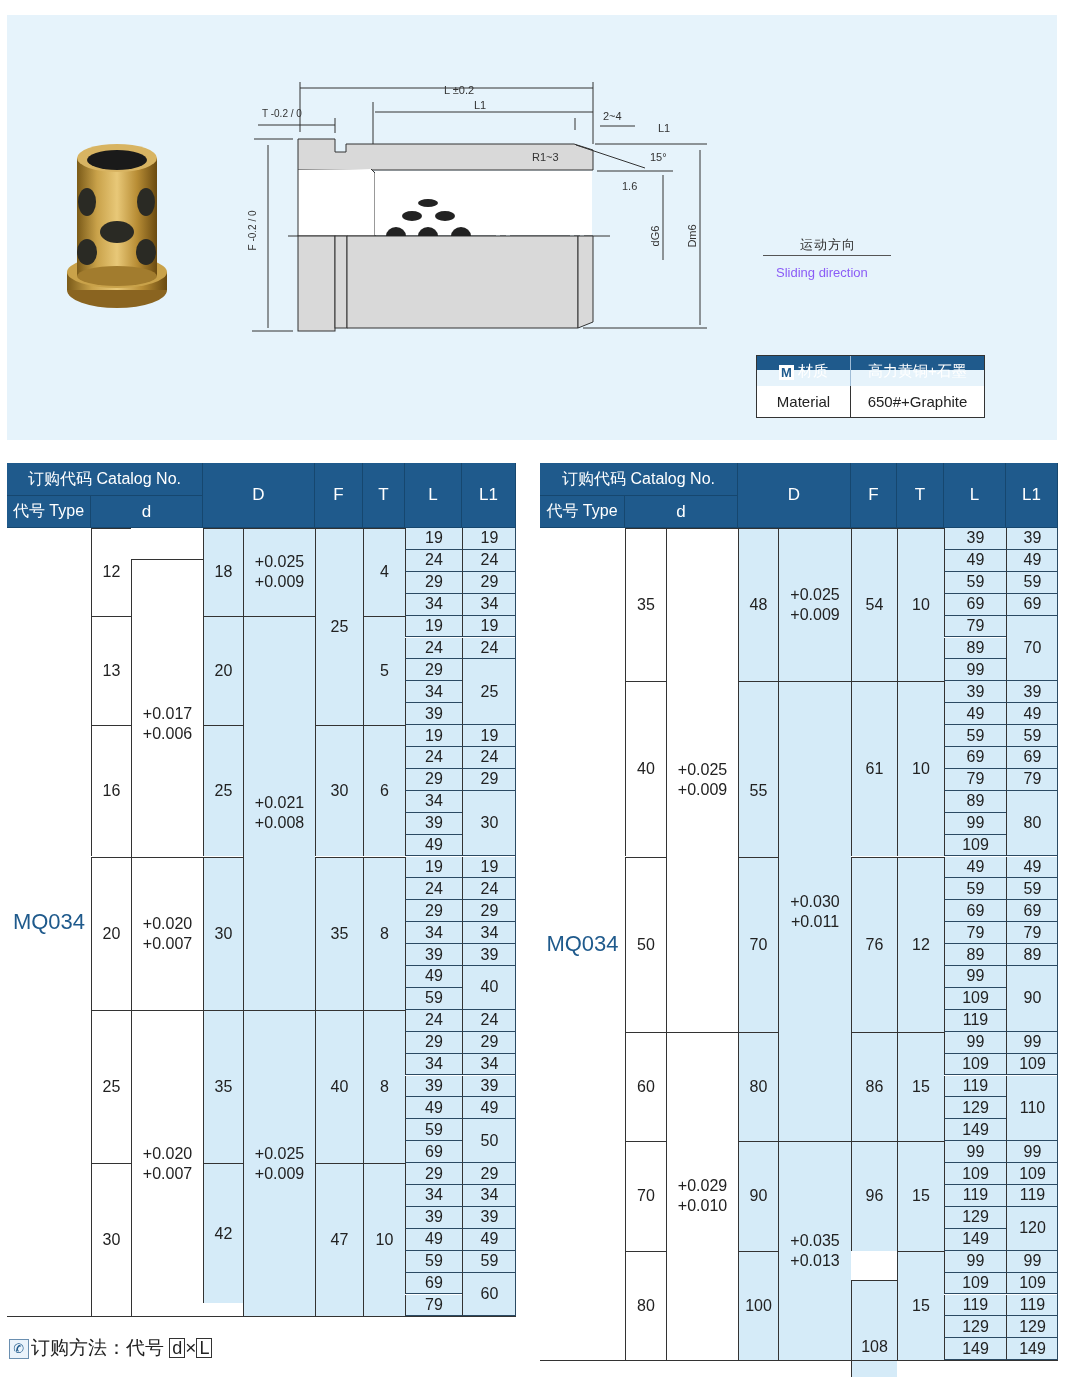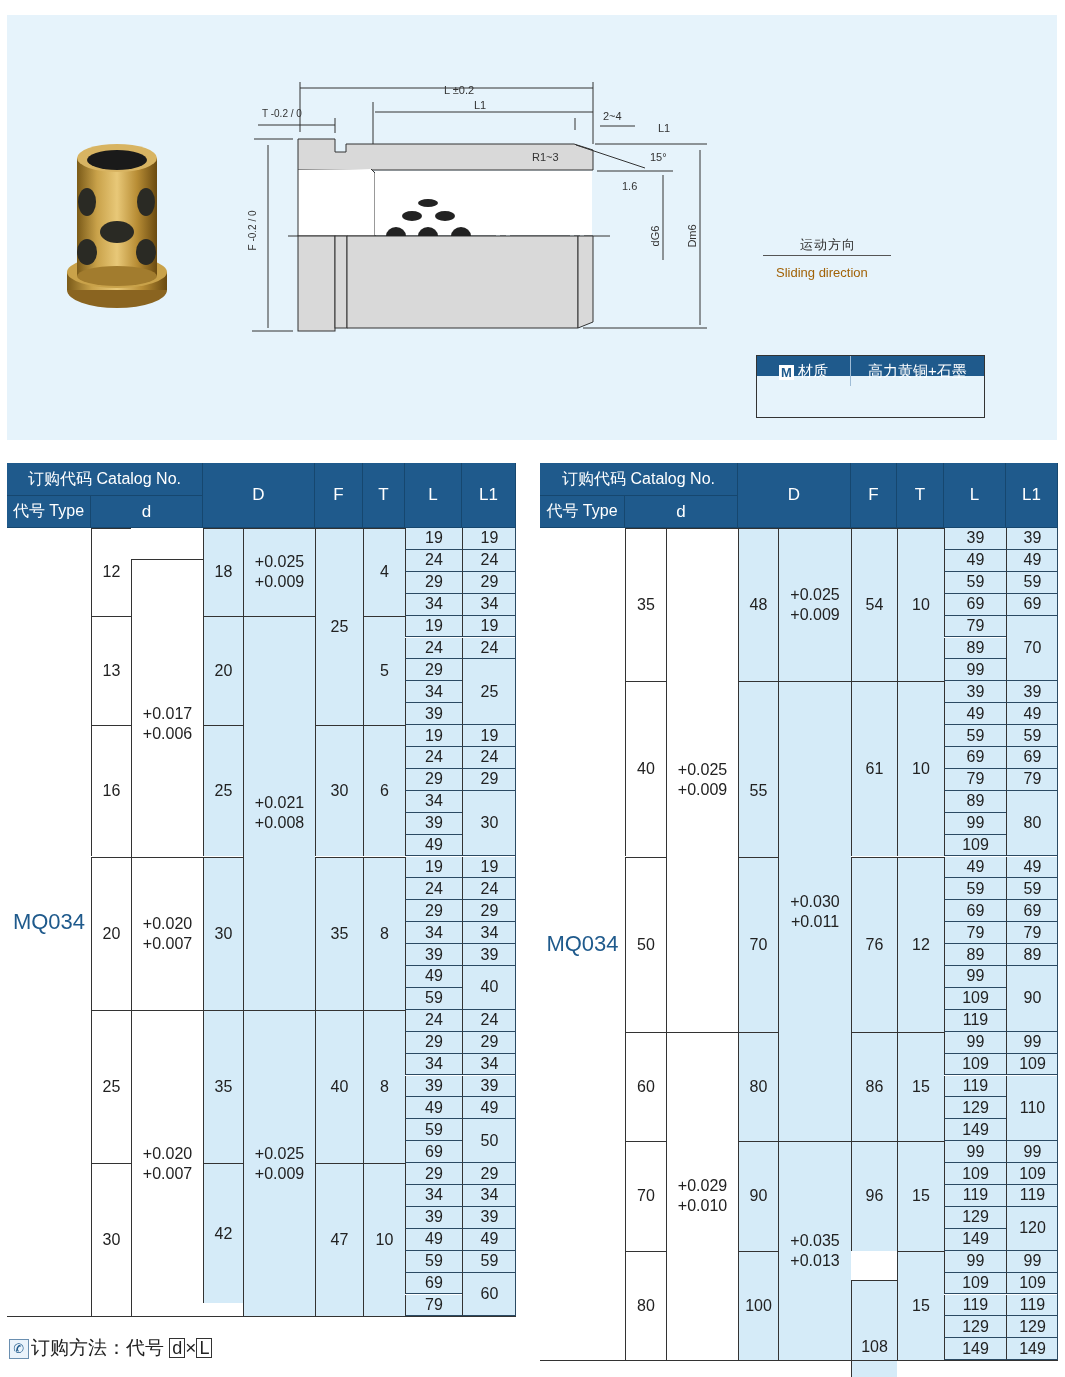--- a/index.html
+++ b/index.html
@@ -4,24 +4,24 @@
 <style>
   html, body { margin:0; padding:0; background:#ffffff; }
   body { width:1065px; height:1377px; position:relative; overflow:hidden;
          font-family:"Liberation Sans", "DejaVu Sans", sans-serif; color:#222; }
   .panel { position:absolute; left:7px; top:15px; width:1050px; height:425px; background:#e6f3fb; }
   .abs { position:absolute; }
   .bushing { position:absolute; left:62px; top:140px; width:110px; height:175px; }
   .drawing { position:absolute; left:240px; top:60px; width:480px; height:290px; }
   .dim-lbl { position:absolute; font-size:11px; color:#333; white-space:nowrap; }
   .slide-zh { position:absolute; left:800px; top:236px; font-size:13px; color:#333; letter-spacing:1px; }
-  .slide-en { position:absolute; left:776px; top:265px; font-size:13px; color:#a16207; }
+  .slide-en { position:absolute; left:776px; top:265px; font-size:13px; color:#8b5cf6; }
   .slide-arrow { position:absolute; left:763px; top:255px; width:128px; height:1px; background:#555; }
   .mat { position:absolute; left:756px; top:355px; width:229px; height:63px; border:1px solid #333; box-sizing:border-box; }
-  .mat-h { position:absolute; left:0; top:0; width:100%; height:20px; background:#1f5a8c; }
+  .mat-h { position:absolute; left:0; top:0; width:100%; height:14px; background:#1f5a8c; }
   .mat-h .c1 { position:absolute; left:0; top:0; width:94px; height:30px; color:#fff; font-size:15px; line-height:30px; text-align:center; border-right:1px solid #9fbcd6; box-sizing:border-box; }
   .mat-h .c2 { position:absolute; left:94px; top:0; width:133px; height:30px; color:#fff; font-size:15px; line-height:30px; text-align:center; }
   .mat-b { position:absolute; left:0; top:30px; width:100%; height:31px; background:#fff; }
   .mat-b .c1 { position:absolute; left:0; top:0; width:94px; height:31px; font-size:15px; line-height:31px; text-align:center; border-right:1px solid #333; box-sizing:border-box; }
   .mat-b .c2 { position:absolute; left:94px; top:0; width:133px; height:31px; font-size:15px; line-height:31px; text-align:center; }
   .mbox { display:inline-block; background:#fff; color:#1f5a8c; font-weight:bold; width:15px; height:15px; line-height:15px; font-size:13px; text-align:center; margin-right:4px; vertical-align:-1px; }
 
   .tbl { position:absolute; }
   .hd { position:absolute; background:#1f5a8c; color:#fff; display:flex; align-items:center; justify-content:center; font-size:17px; box-sizing:border-box; border-right:1px solid #16476f; border-bottom:1px solid #16476f; }
   .hd.sm { font-size:16px; }
@@ -134,20 +134,24 @@
 </div>
 
 <div class="slide-zh">运动方向</div>
 <div class="slide-arrow"></div>
 <div class="slide-en">Sliding direction</div>
 
 <div class="mat">
   <div class="mat-h">
     <div class="c1"><span class="mbox">M</span><span>材质</span></div>
     <div class="c2">高力黄铜+石墨</div>
+  </div>
+  <div class="mat-b">
+    <div class="c1">Material</div>
+    <div class="c2">650#+Graphite</div>
   </div>
 </div>
 
 <div id="left-table" class="tbl" style="left: 0px; top: 0px;">
     <div class="hd sm" style="left: 7px; top: 463px; width: 196px; height: 33px;">订购代码 Catalog No.</div>
     <div class="hd sm" style="left: 7px; top: 496px; width: 84px; height: 32px;">代号 Type</div>
     <div class="hd" style="left: 91px; top: 496px; width: 112px; height: 32px;">d</div>
     <div class="hd" style="left: 203px; top: 463px; width: 112px; height: 65px;">D</div>
     <div class="hd" style="left: 315px; top: 463px; width: 48px; height: 65px;">F</div>
     <div class="hd" style="left: 363px; top: 463px; width: 42px; height: 65px;">T</div>

